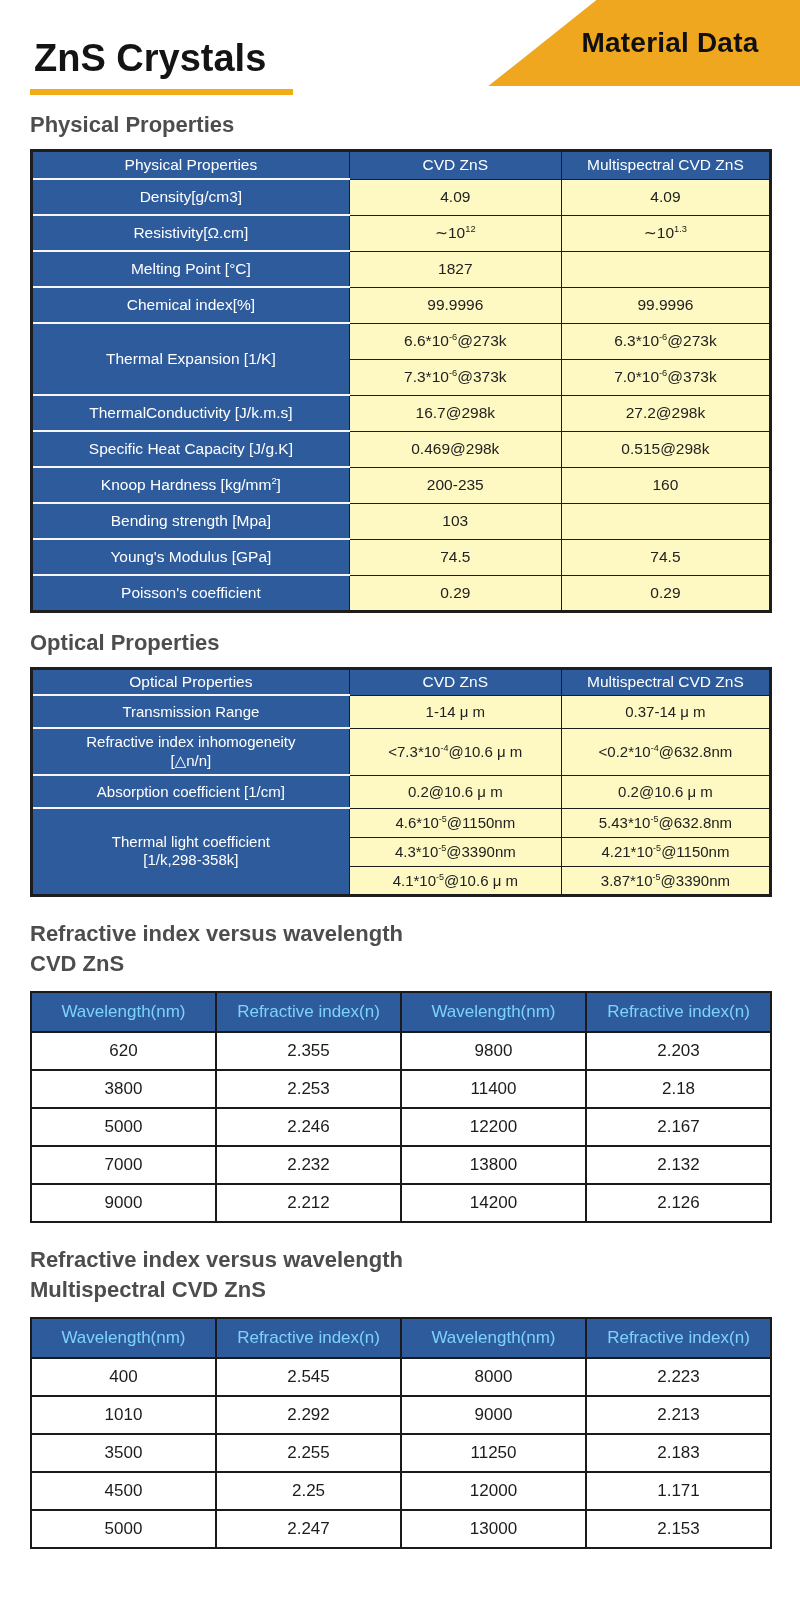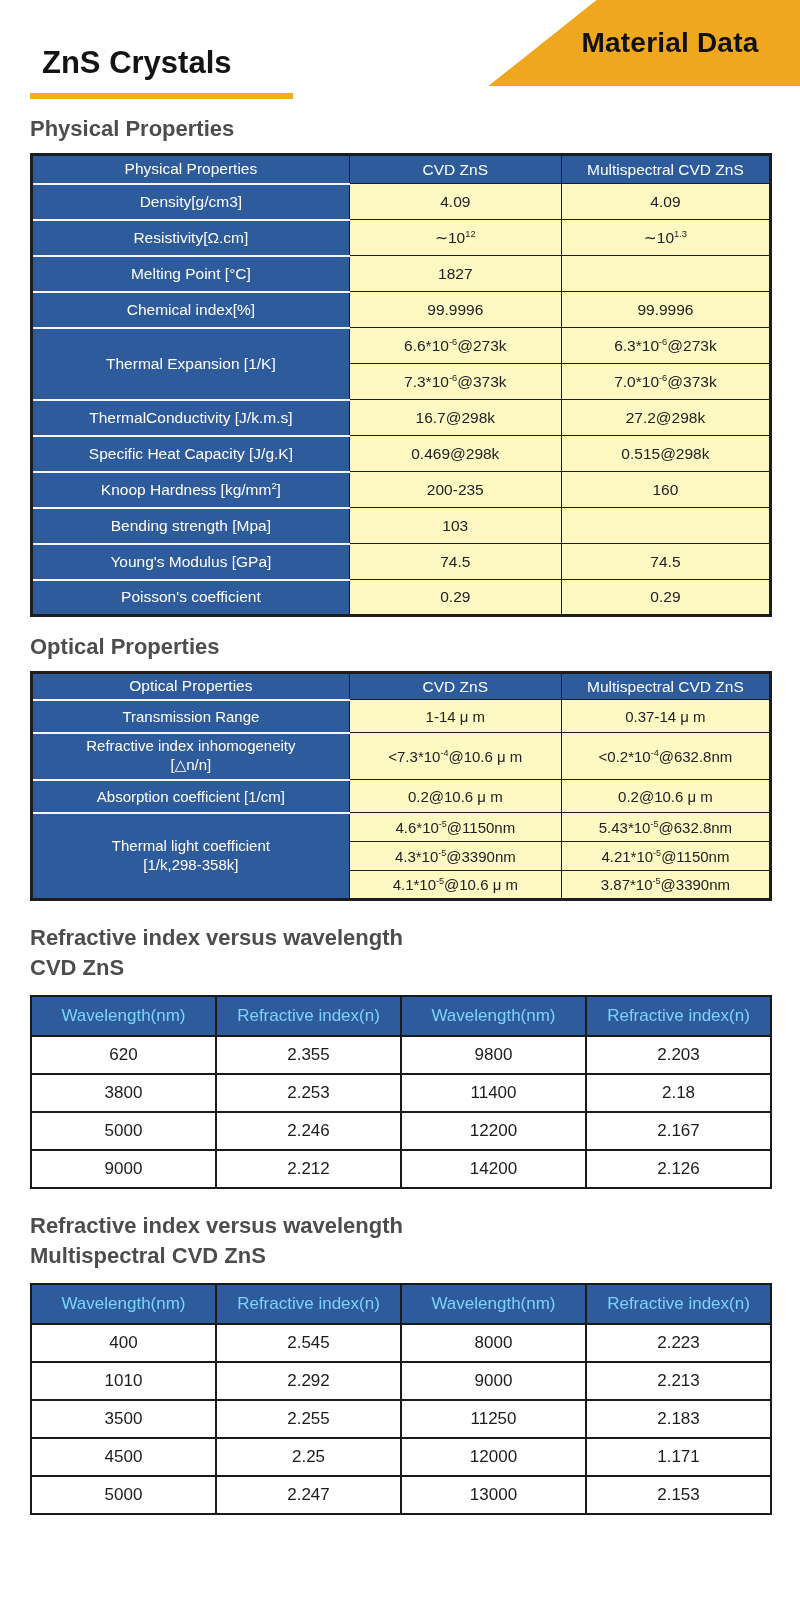--- a/index.html
+++ b/index.html
@@ -11,21 +11,21 @@
   
   .banner{
     position:absolute;top:0;right:0;width:318px;height:86px;
     background:#eea71f;
     clip-path:polygon(36% 0,100% 0,100% 100%,2% 100%);
     display:flex;align-items:center;justify-content:center;
     padding-left:58px;box-sizing:border-box;
   }
   .banner-label{font-size:28px;font-weight:700;color:#101010;letter-spacing:0.2px;}
   .title-wrap{padding:32px 0 0 30px;}
-  .page-title{font-size:31px;font-weight:700;color:#141414;margin:12px;line-height:1.2;}
+  .page-title{font-size:38px;font-weight:700;color:#141414;margin:4px;line-height:1.2;}
   .title-underline{width:263px;height:6px;background:#f2ac17;margin-top:7px;}
   
   .section-heading{
     font-size:22px;color:#4d4d4d;font-weight:600;
     margin:16px 0 10px 30px;line-height:28px;
   }
   .section-heading.two-line{margin-top:22px;margin-bottom:12px;line-height:30px;}
   
   table.tbl{
     border-collapse:collapse;margin-left:30px;width:742px;table-layout:fixed;
@@ -226,20 +226,26 @@
     <td>11400</td>
     <td>2.18</td>
   </tr>
   <tr>
     <td>5000</td>
     <td>2.246</td>
     <td>12200</td>
     <td>2.167</td>
   </tr>
   <tr>
+    <td>7000</td>
+    <td>2.232</td>
+    <td>13800</td>
+    <td>2.132</td>
+  </tr>
+  <tr>
     <td>9000</td>
     <td>2.212</td>
     <td>14200</td>
     <td>2.126</td>
   </tr>
 </tbody>
   </table>
 
 <div class="section-heading two-line">
   <div>Refractive index versus wavelength</div>

